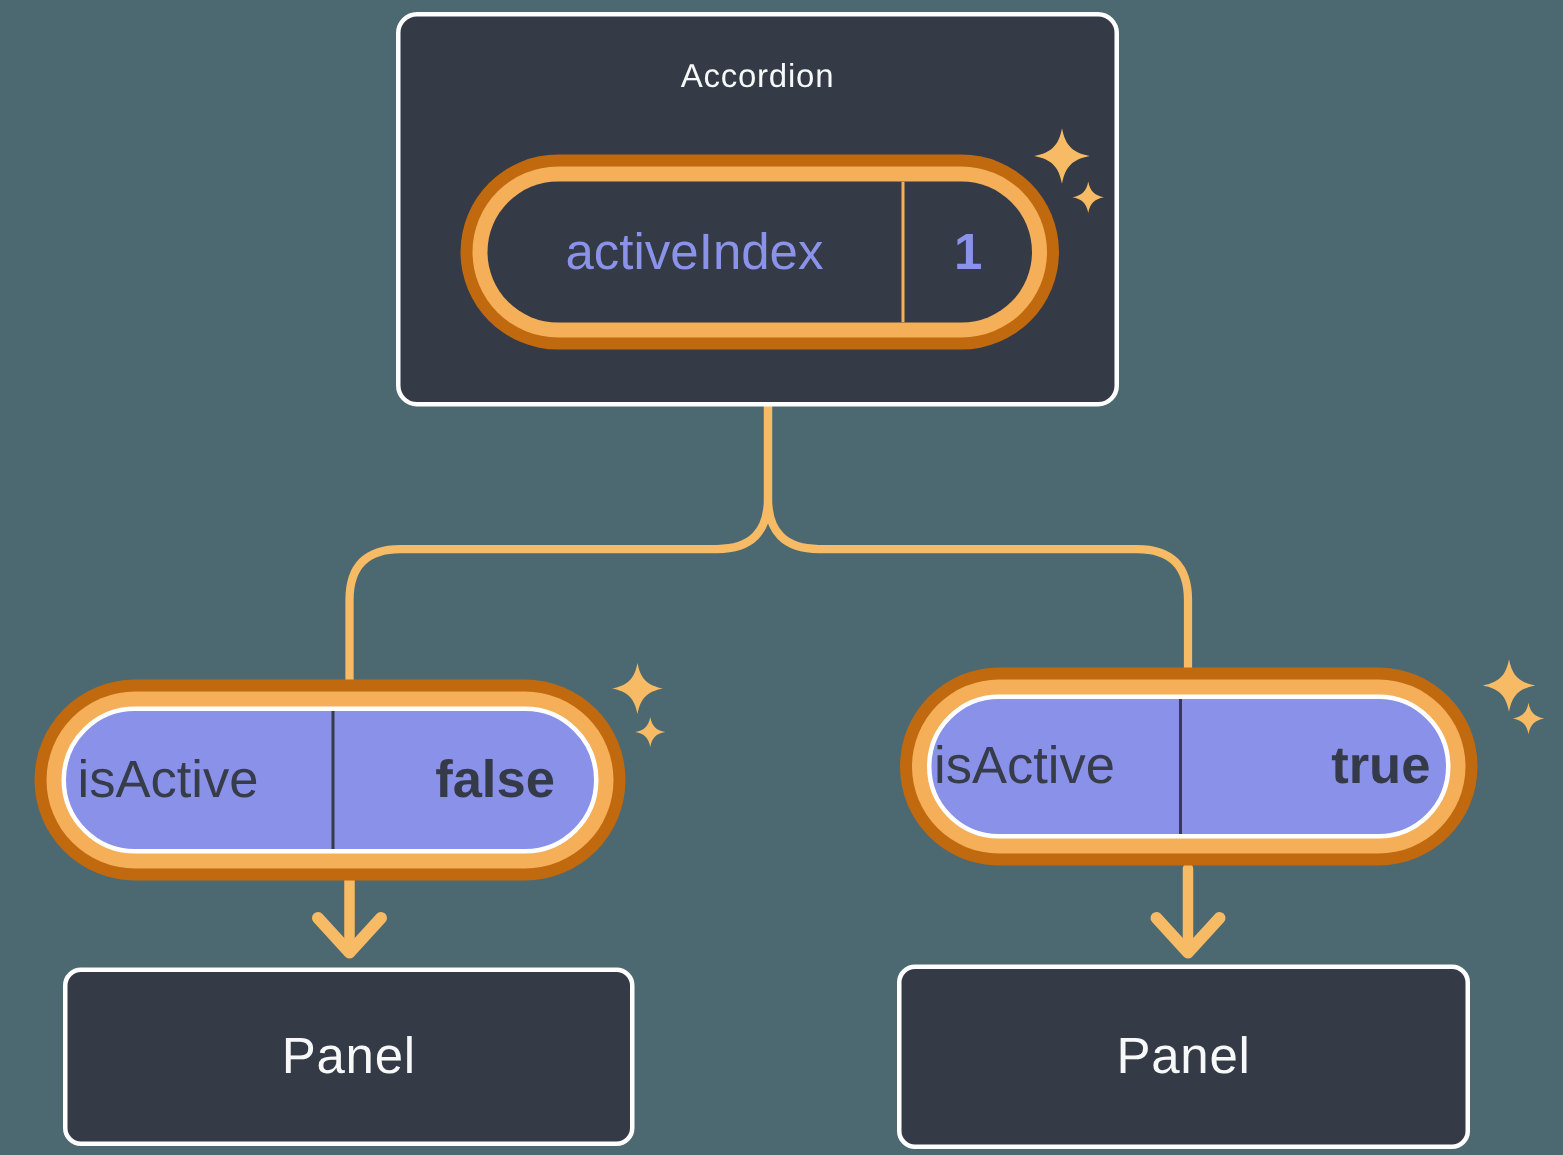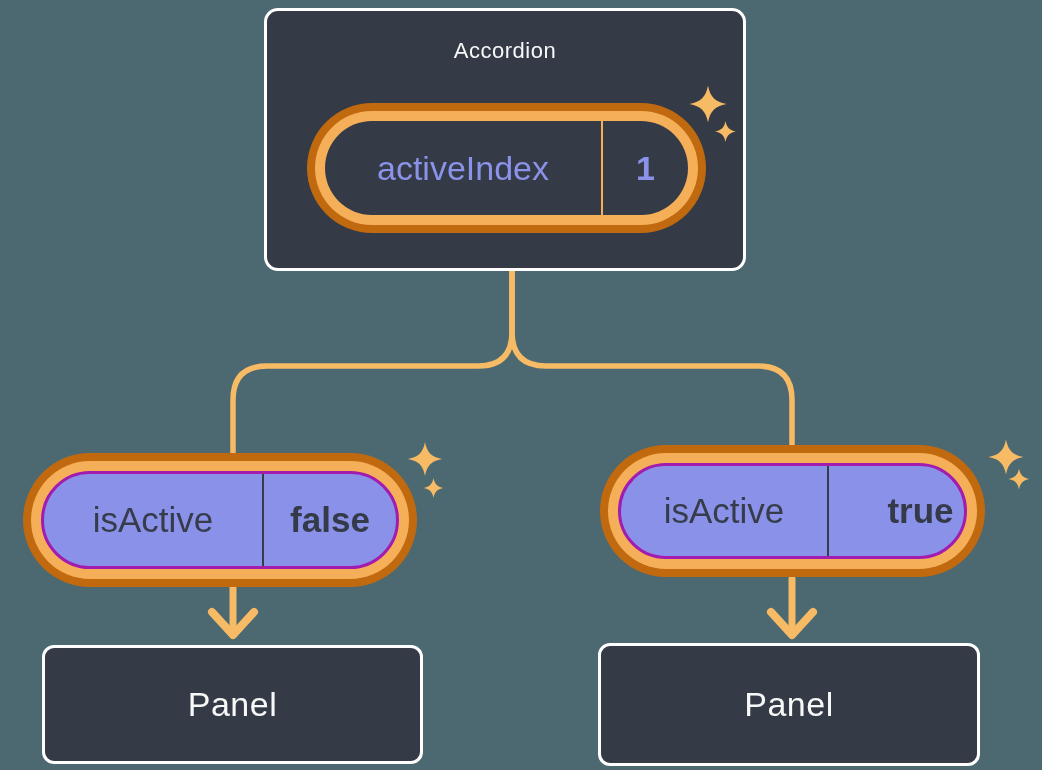--- a/index.html
+++ b/index.html
@@ -85,21 +85,22 @@
   }
   .state-pill .pill-divider { width: 2px; background: #F4AF58; }
   .state-pill .pill-cell-value {
     width: 85px;
     display: flex; align-items: center; justify-content: center;
     color: #8A93E9; font-size: 34px; font-weight: 700;
   }
 
   .prop-pill .pill-inner {
     background: #8A91E9;
-    border: 3px solid #a21caf;
+    border: 3px solid #ffffff;
+    gap: 41px;
   }
   .prop-pill .pill-cell-label {
     flex: 1;
     display: flex; align-items: center; justify-content: center;
     color: #363C49; font-size: 35px;
   }
   .prop-pill .pill-divider { width: 2px; background: #363C49; }
   .prop-pill .pill-cell-value {
     display: flex; align-items: center; justify-content: center;
     color: #343A47; font-size: 35px; font-weight: 700;

